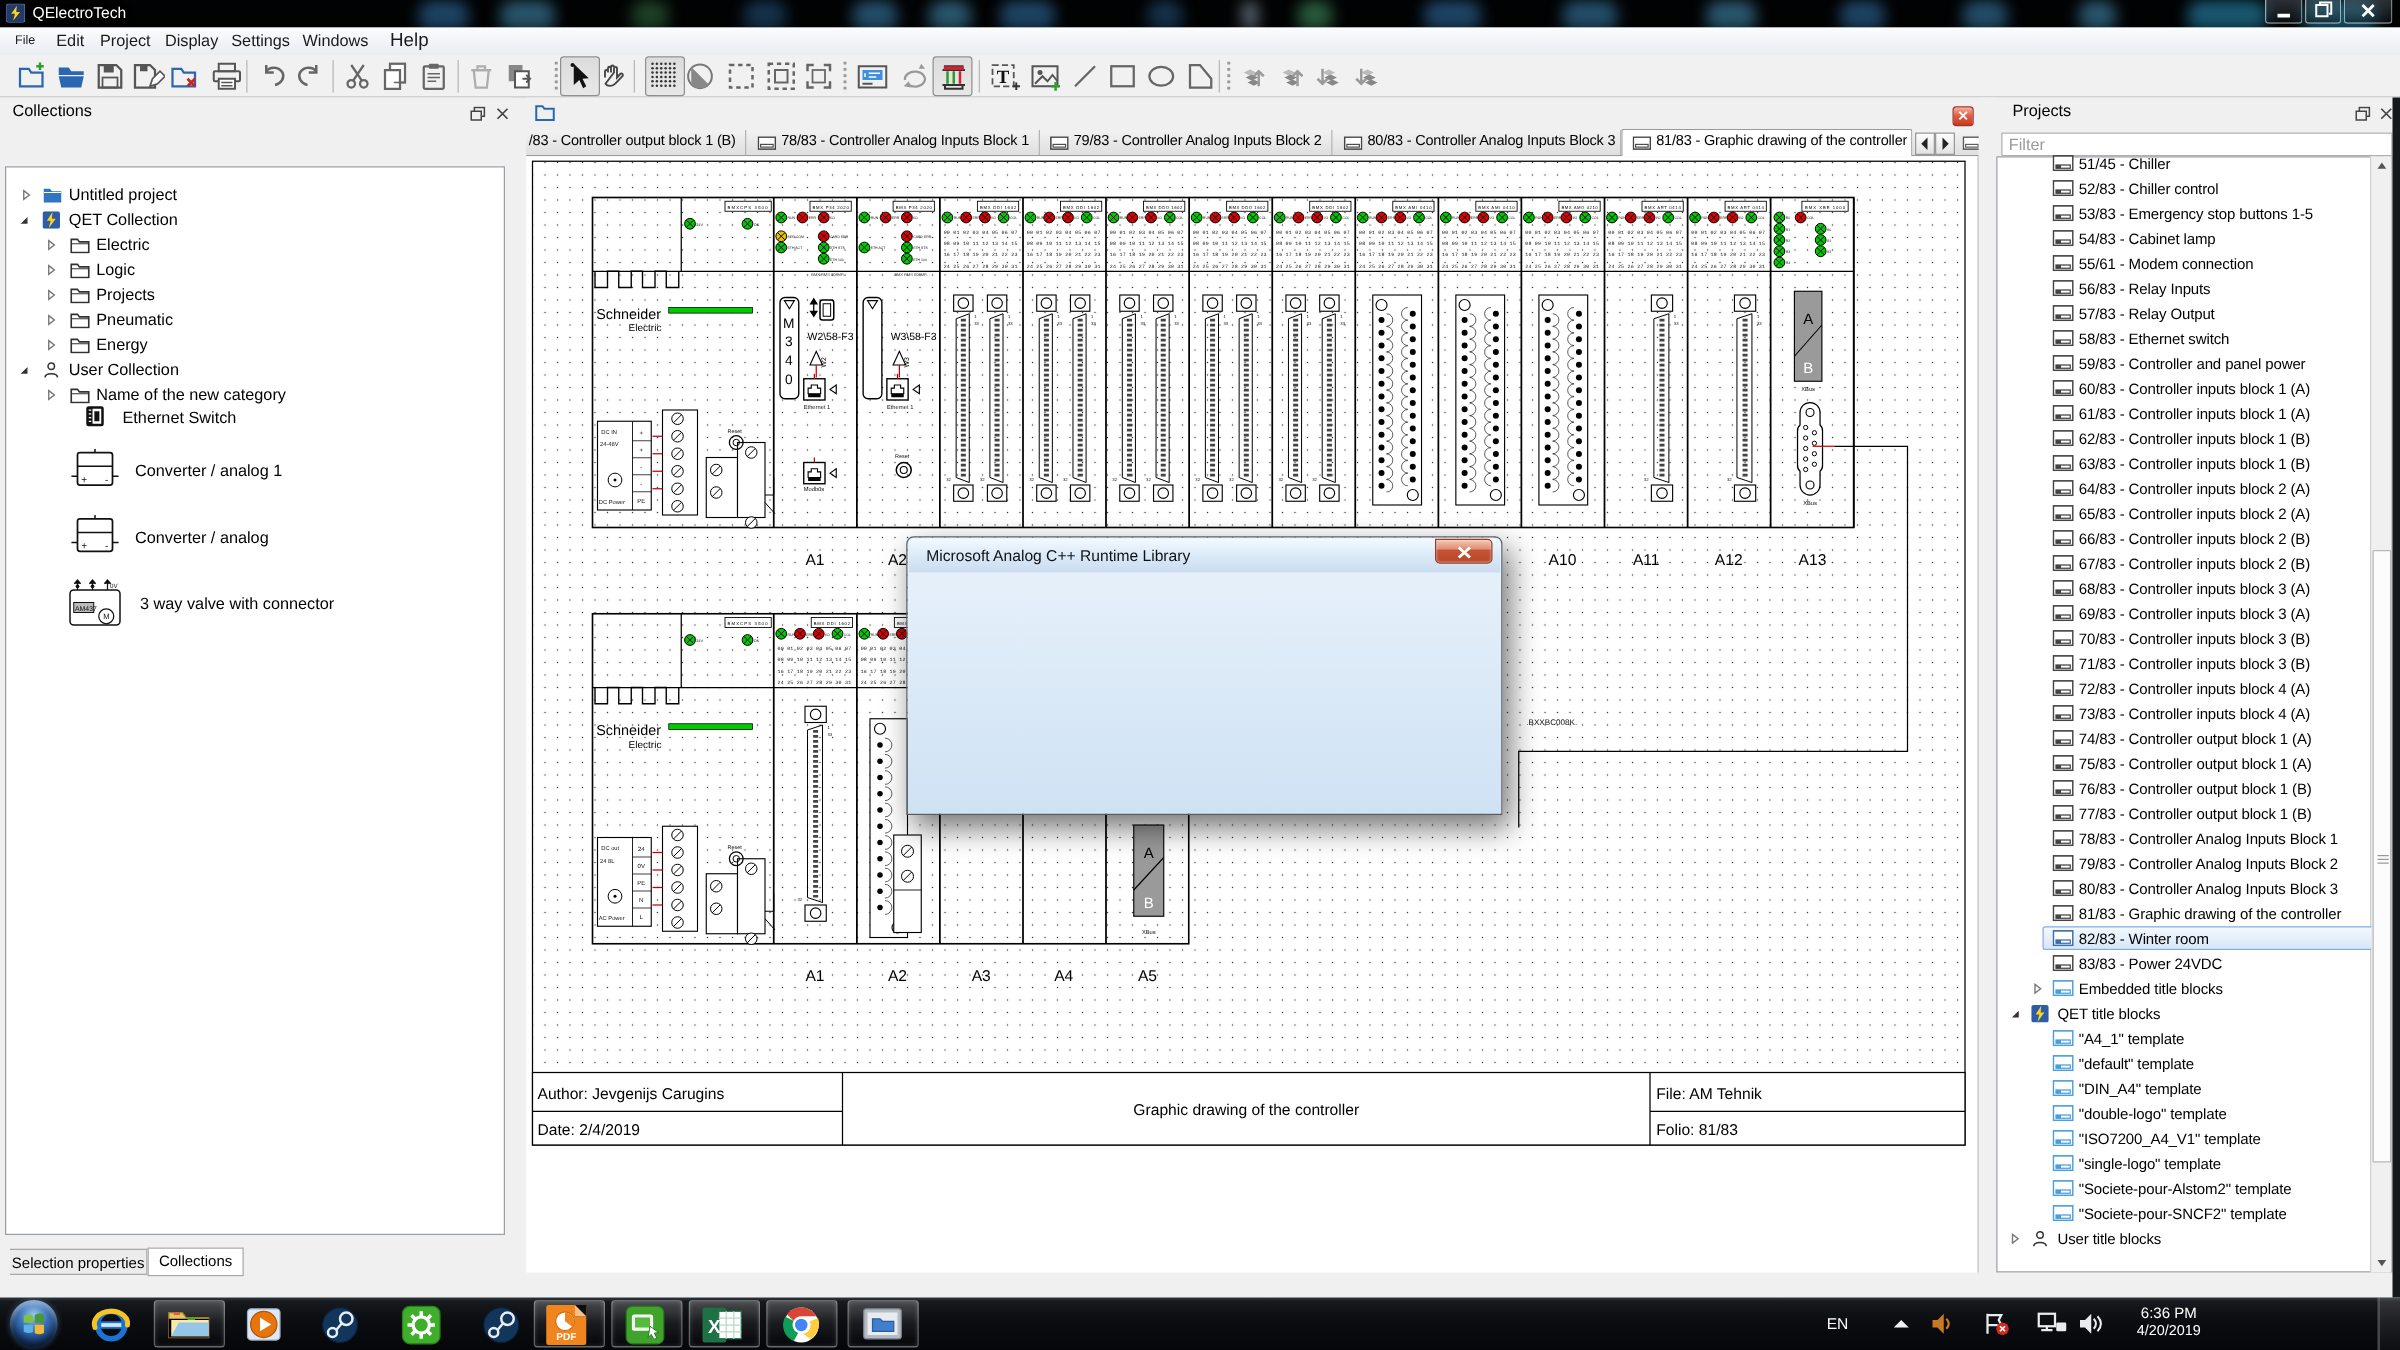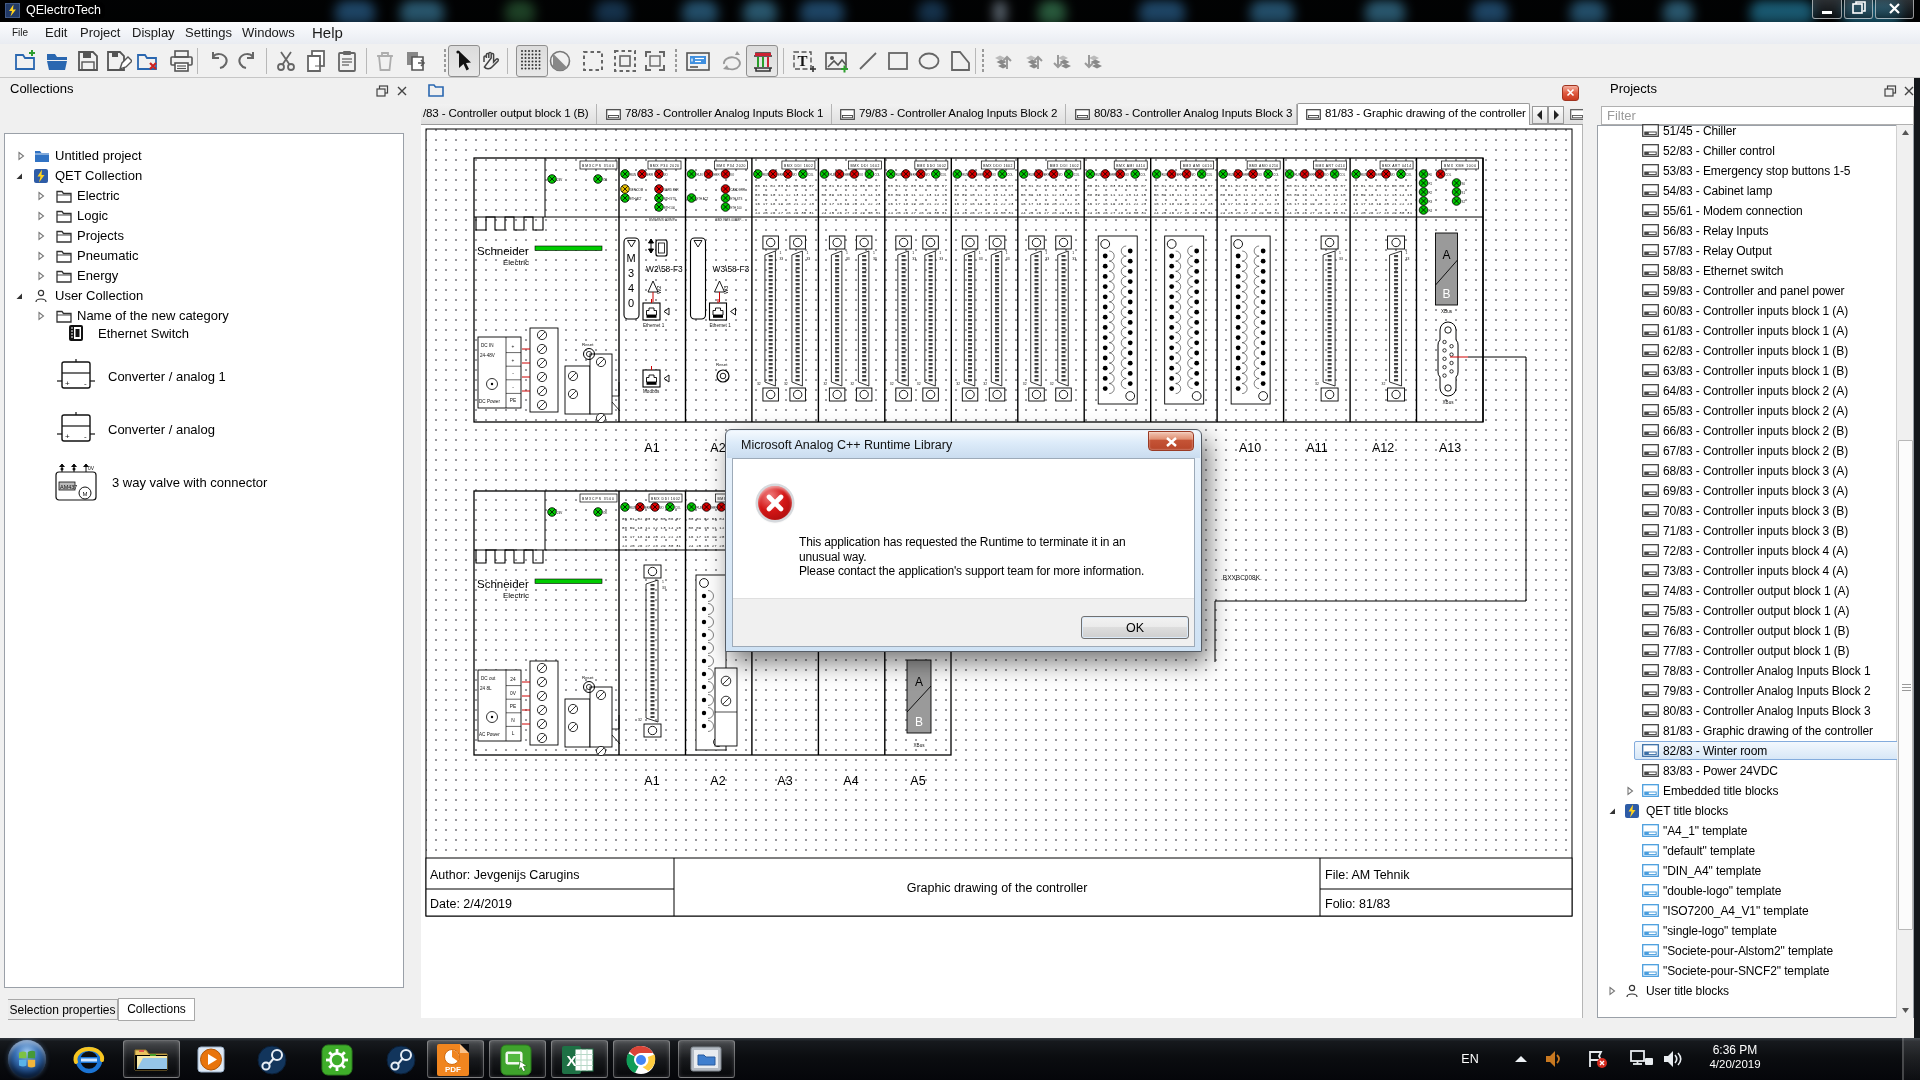--- a/index.html
+++ b/index.html
@@ -1697,30 +1697,20 @@
 
 <div style="position:absolute;left:725px;top:429px;width:477px;height:223px;border:1px solid #565d66;border-radius:6px 6px 0 0;background:linear-gradient(#e9f2fb,#cfe2f4);box-shadow:6px 10px 24px rgba(0,0,0,0.55);z-index:40">
  <div style="position:absolute;left:1px;top:1px;right:1px;height:27px;border-radius:5px 5px 0 0;background:linear-gradient(#f4f9fe,#dcebf9 45%,#cadcef);overflow:hidden">
   <div style="position:absolute;left:14px;top:7px;font-size:12.5px;color:#111">Microsoft Analog C++ Runtime Library</div>
  </div>
  <div style="position:absolute;right:7px;top:1px;width:46px;height:20px;background:linear-gradient(#f2c6b4,#e08f72 40%,#c55436 45%,#b8462a);border:1px solid #9a3b25;border-radius:0 4px 4px 4px;box-shadow:inset 0 0 2px rgba(255,255,255,0.7)">
   <svg width="46" height="20" viewBox="0 0 46 20">
         <path d="M18,6 L27,14 M27,6 L18,14" stroke="#fff" stroke-width="2.4"></path>
       </svg>
  </div>
- <div style="position:absolute;left:6px;top:28px;width:463px;height:189px;background:#fff;border:1px solid #9daab8">
-  <div style="position:absolute;left:0;bottom:0;width:100%;height:48px;background:#f0f0f0;border-top:1px solid #dfdfdf"></div>
-  <div style="position:absolute;left:25px;top:27px;width:34px;height:34px;border-radius:50%;background:radial-gradient(circle at 35% 30%,#f08080,#d41616 45%,#9c0a0a);box-shadow:inset 0 2px 3px rgba(255,255,255,0.55), 0 0 0 2.5px #d6d9dd, 0 1px 3px rgba(0,0,0,0.4)">
-   <svg width="34" height="34" viewBox="0 0 34 34">
-          <path d="M11,11 L23,23 M23,11 L11,23" stroke="#fff" stroke-width="4.6" stroke-linecap="round"></path>
-        </svg>
-  </div>
-  <div style="position:absolute;left:66px;top:76px;width:420px;letter-spacing:-0.15px;font-size:12px;color:#000;line-height:14.6px">This application has requested the Runtime to terminate it in an<br>unusual way.<br>Please contact the application's support team for more information.</div>
-  <div style="position:absolute;right:5px;bottom:7px;width:108px;height:23px;background:linear-gradient(#f2f2f2,#ebebeb 45%,#dddddd 50%,#cfcfcf);border:1px solid #707070;border-radius:3px;text-align:center;font-size:12.5px;color:#000;line-height:22px;box-shadow:0 0 0 1px #dbeaf9 inset">OK</div>
- </div>
 </div>
 <div style="position:absolute;left:0;top:1038px;width:1920px;height:42px;background:linear-gradient(#30363d,#16191d 8%,#0b0d10 45%,#05060a);z-index:50;overflow:hidden">
     <div style="position:absolute;left:8px;top:2px;width:38px;height:38px;border-radius:50%;background:radial-gradient(circle at 50% 32%,#9fc7ef 0%,#3a73b8 35%,#173f77 70%,#0a2347);box-shadow:inset 0 -4px 7px rgba(0,0,0,0.6),inset 0 3px 4px rgba(255,255,255,0.55),0 0 5px rgba(120,180,255,0.35)">
  <svg width="38" height="38" viewBox="0 0 38 38">
         <g transform="translate(19,19)">
  <path d="M-8,-6.2 C-5,-7.8 -2.5,-7.6 -0.6,-6.6 L-0.6,-0.8 L-8,-0.8 Z" fill="#7ec243"></path>
  <path d="M0.8,-7 C3.4,-8.4 6,-8.6 8.2,-7.6 L8.2,-0.8 L0.8,-0.8 Z" fill="#459a37"></path>
  <path d="M-8,0.8 L-0.6,0.8 L-0.6,6.6 C-2.8,7.8 -5.4,7.8 -8,6.4 Z" fill="#5ab3e8"></path>
  <path d="M0.8,0.8 L8.2,0.8 L8.2,7.4 C5.6,8.8 3,8.8 0.8,7.4 Z" fill="#f3b73c"></path>
  </g>

